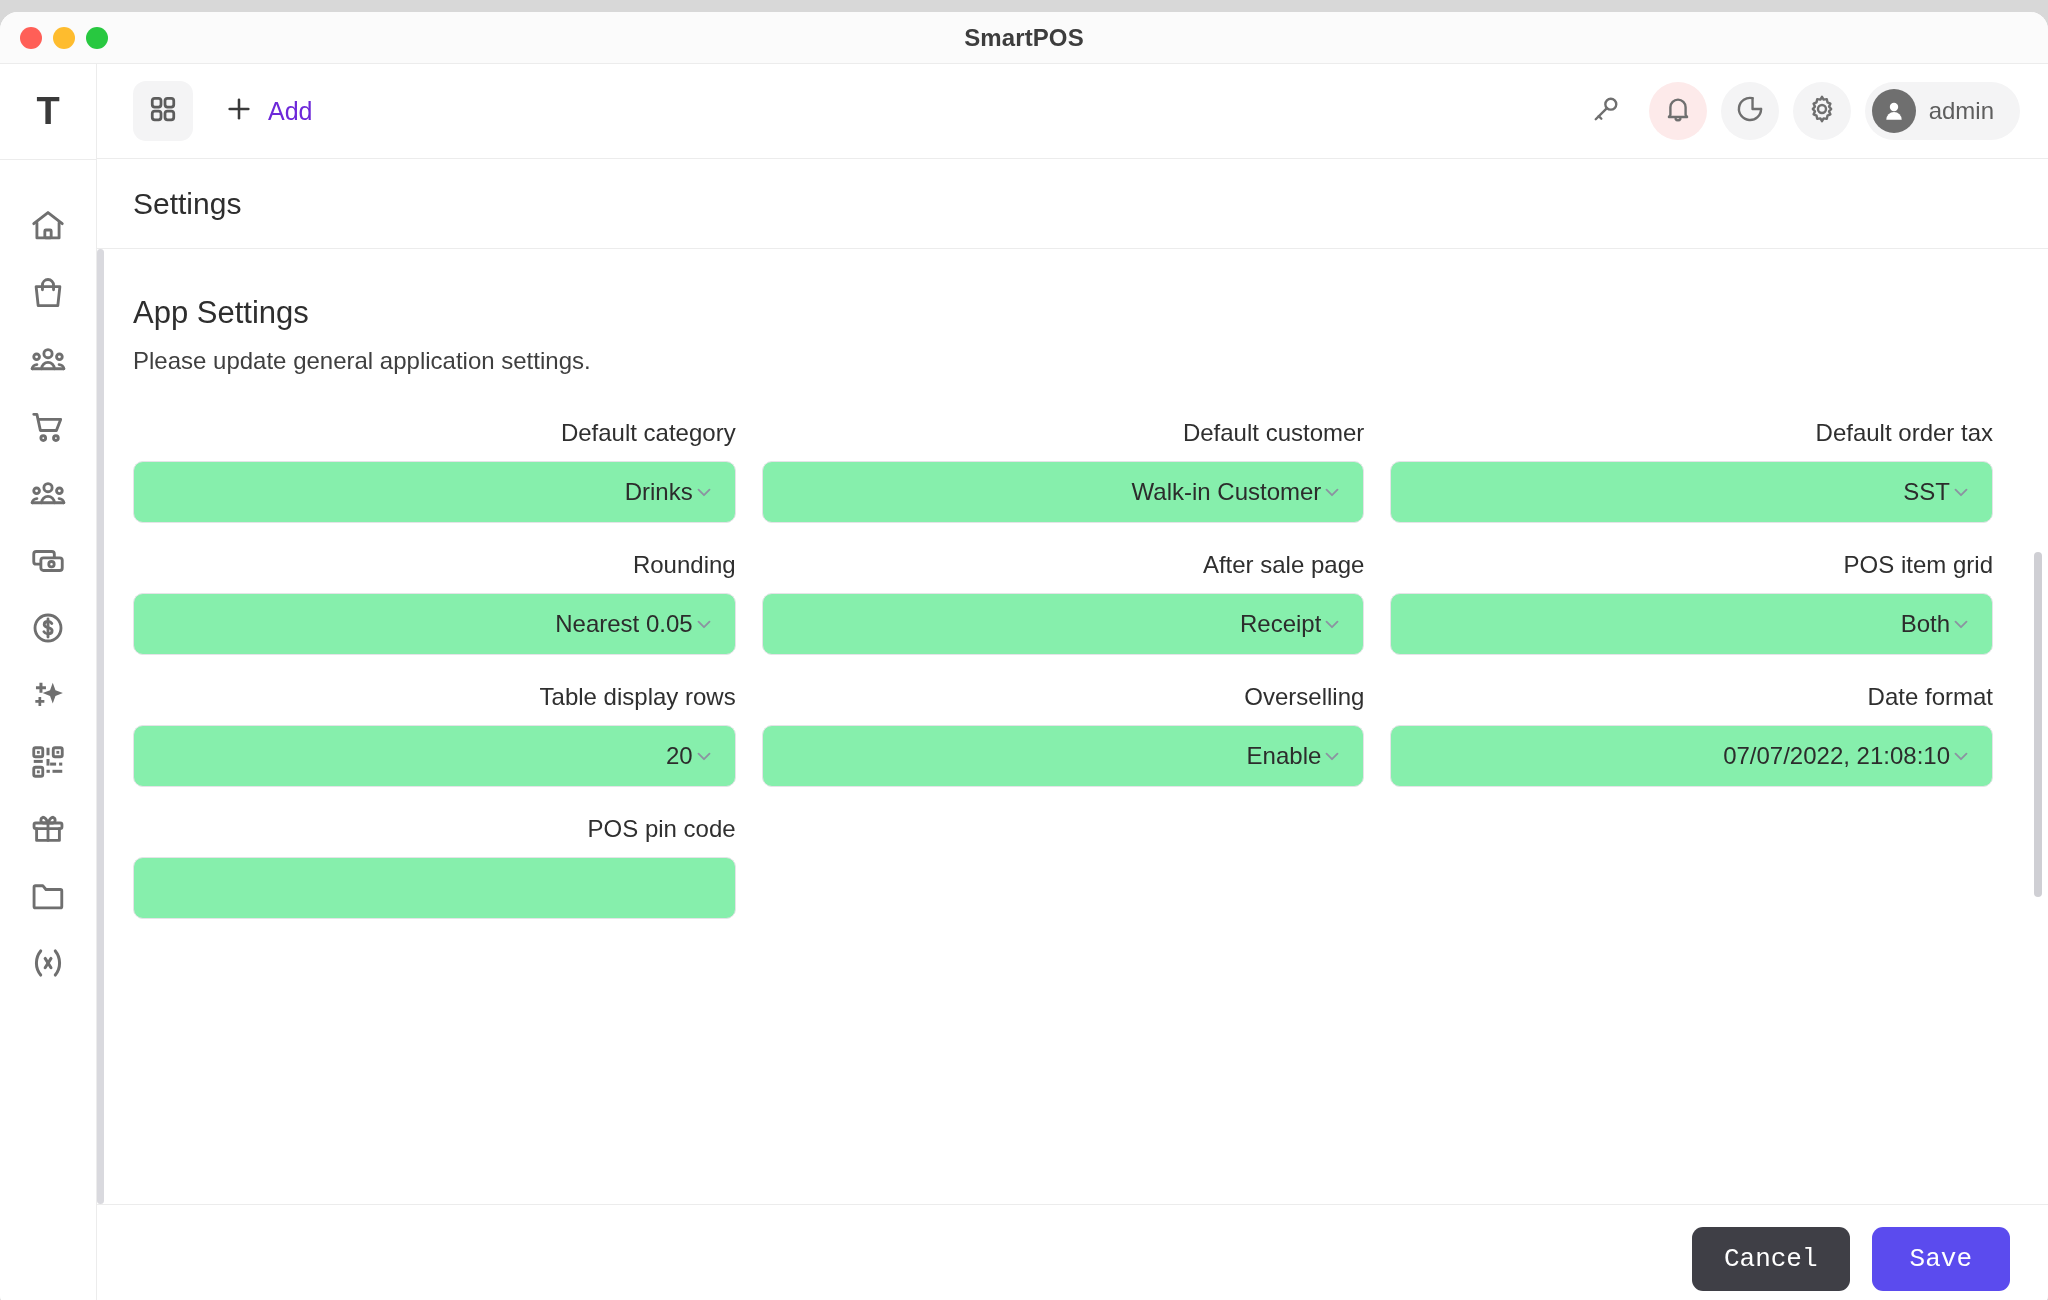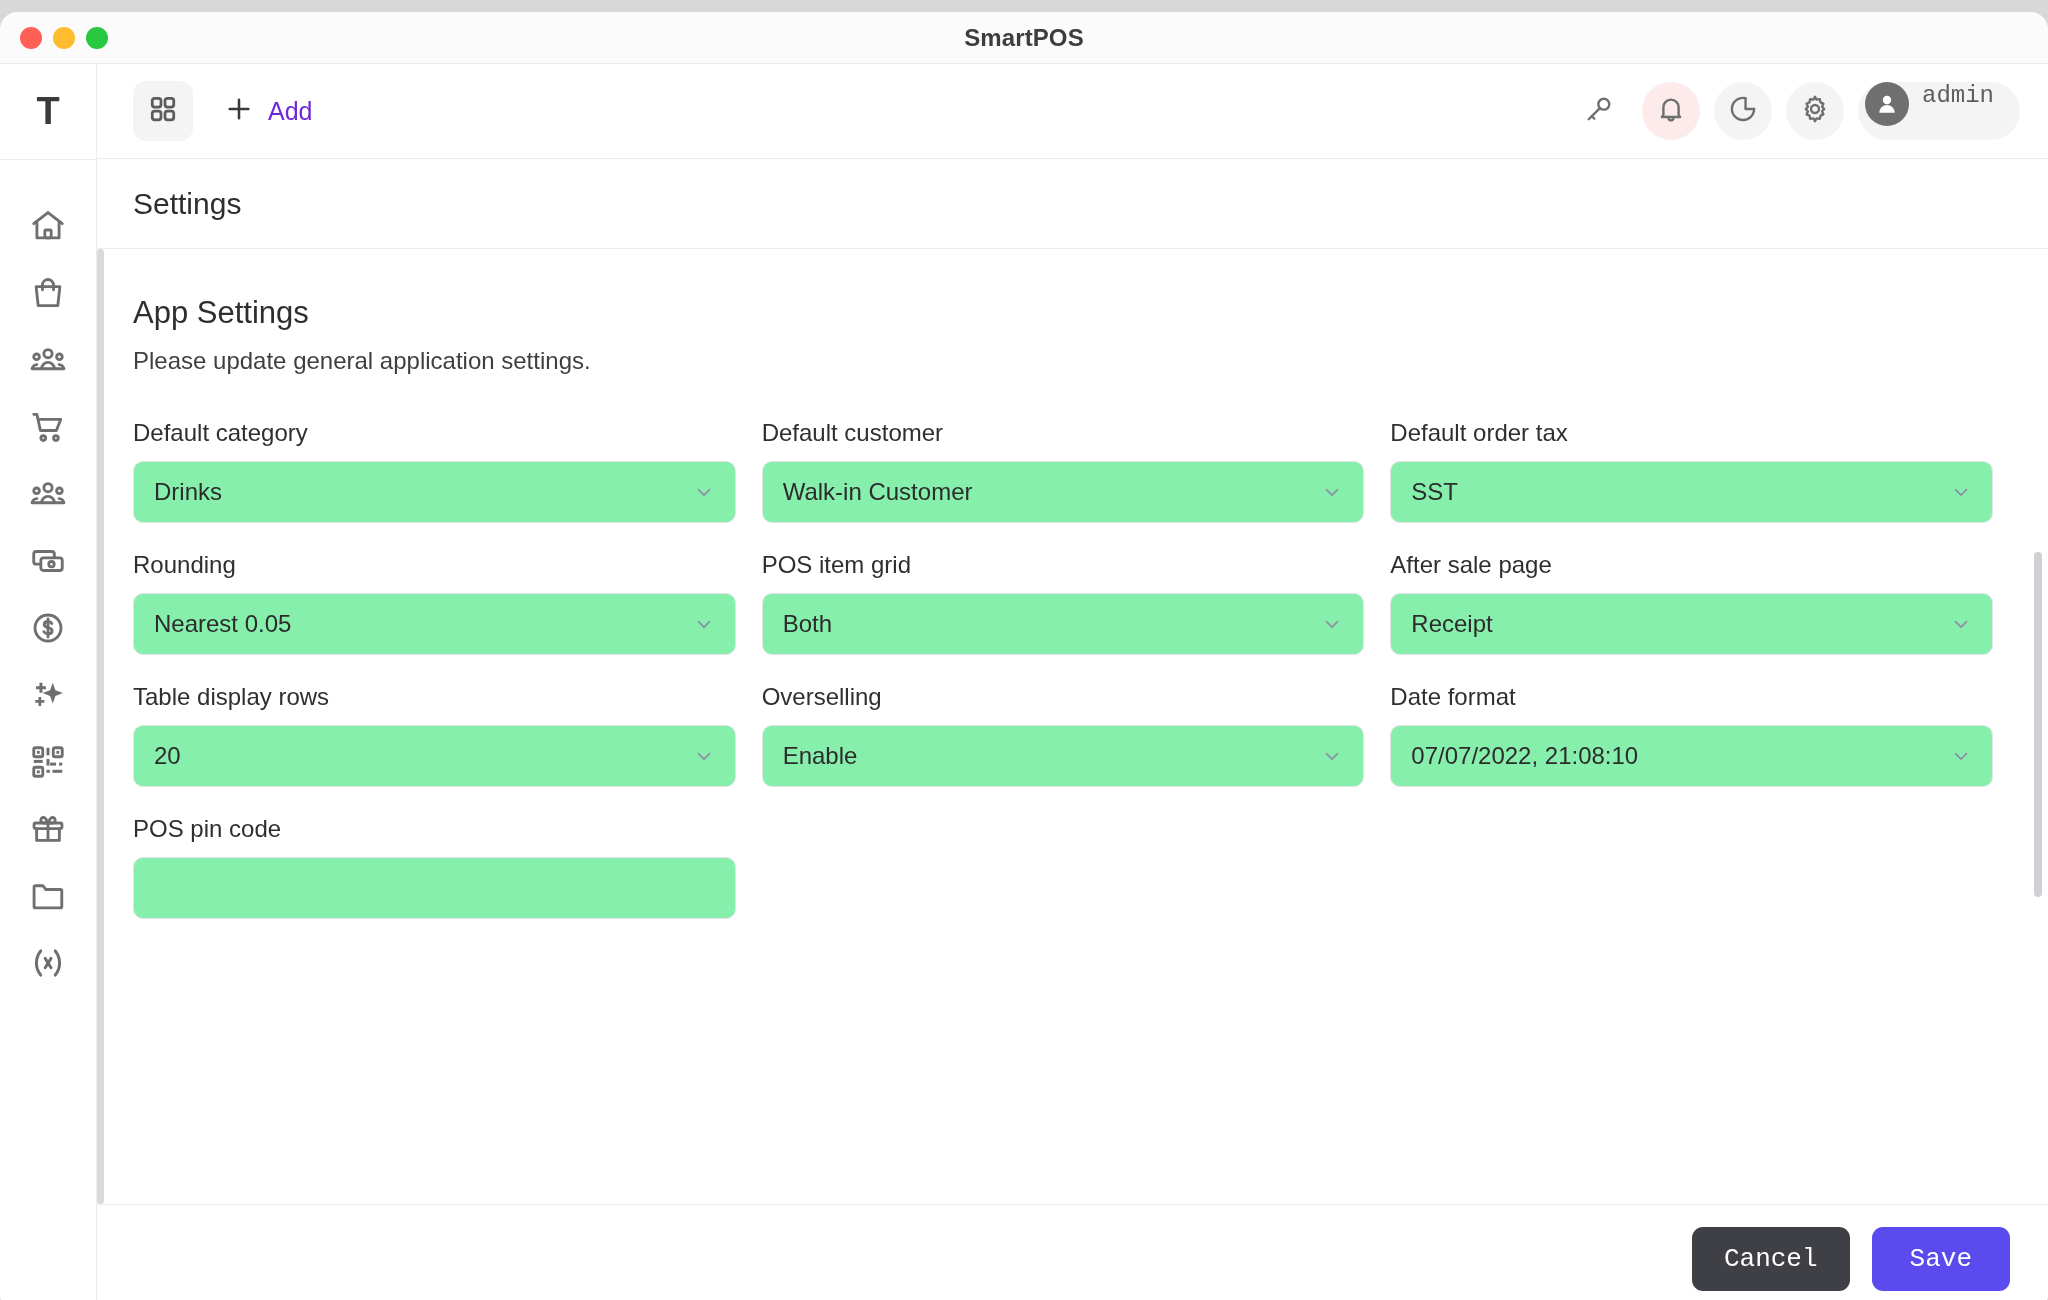--- a/index.html
+++ b/index.html
@@ -130,27 +130,26 @@
   .icon-btn {
     width: 58px; height: 58px;
     border-radius: 50%;
     display: flex; align-items: center; justify-content: center;
     color: #6f6f6f;
     cursor: pointer;
   }
   .icon-btn.soft { background: #f4f4f5; }
   .icon-btn.alert { background: #fdeaea; }
   .user-chip {
-    display: flex; gap: 13px;
+    display: flex; align-items: center; gap: 13px;
     background: #f4f4f5;
     border-radius: 34px;
     height: 58px;
     padding: 0 26px 0 7px;
     cursor: pointer;
-    font-family: Liberation Mono, monospace;
   }
   .avatar {
     width: 44px; height: 44px;
     border-radius: 50%;
     background: #6f6f6f;
     display: flex; align-items: center; justify-content: center;
     color: #fff;
   }
   .user-name { font-size: 24px; color: #5e5e5e; }
 
@@ -176,20 +175,21 @@
   }
   .section-title { font-size: 31px; color: #2e2e2e; margin-bottom: 16px; }
   .section-sub { font-size: 24px; color: #3f3f3f; margin-bottom: 44px; }
 
   .form-grid {
     display: grid;
     grid-template-columns: repeat(3, 1fr);
     column-gap: 26px;
     row-gap: 28px;
     max-width: 1860px;
+    text-align: right;
   }
   .field-label {
     font-size: 24px;
     color: #2f2f2f;
     margin-bottom: 14px;
   }
   .control {
     height: 62px;
     border: 1px solid #e4e4e7;
     border-radius: 10px;
@@ -558,35 +558,35 @@
               <span class="value">Nearest 0.05</span>
               <span class="chev">
                 <svg width="22" height="22" viewBox="0 0 24 24" fill="none" stroke="currentColor" stroke-width="2" stroke-linecap="round" stroke-linejoin="round">
                     <path d="M6 9.5 12 15.5 18 9.5"></path>
                   </svg>
               </span>
             </div>
           </div>
 
           <div class="field">
+            <div class="field-label">After sale page</div>
+            <div class="control">
+              <span class="value">Receipt</span>
+              <span class="chev">
+                <svg width="22" height="22" viewBox="0 0 24 24" fill="none" stroke="currentColor" stroke-width="2" stroke-linecap="round" stroke-linejoin="round">
+                    <path d="M6 9.5 12 15.5 18 9.5"></path>
+                  </svg>
+              </span>
+            </div>
+          </div>
+
+          <div class="field">
             <div class="field-label">POS item grid</div>
             <div class="control">
               <span class="value">Both</span>
-              <span class="chev">
-                <svg width="22" height="22" viewBox="0 0 24 24" fill="none" stroke="currentColor" stroke-width="2" stroke-linecap="round" stroke-linejoin="round">
-                    <path d="M6 9.5 12 15.5 18 9.5"></path>
-                  </svg>
-              </span>
-            </div>
-          </div>
-
-          <div class="field">
-            <div class="field-label">After sale page</div>
-            <div class="control">
-              <span class="value">Receipt</span>
               <span class="chev">
                 <svg width="22" height="22" viewBox="0 0 24 24" fill="none" stroke="currentColor" stroke-width="2" stroke-linecap="round" stroke-linejoin="round">
                     <path d="M6 9.5 12 15.5 18 9.5"></path>
                   </svg>
               </span>
             </div>
           </div>
 
 
           <div class="field">

